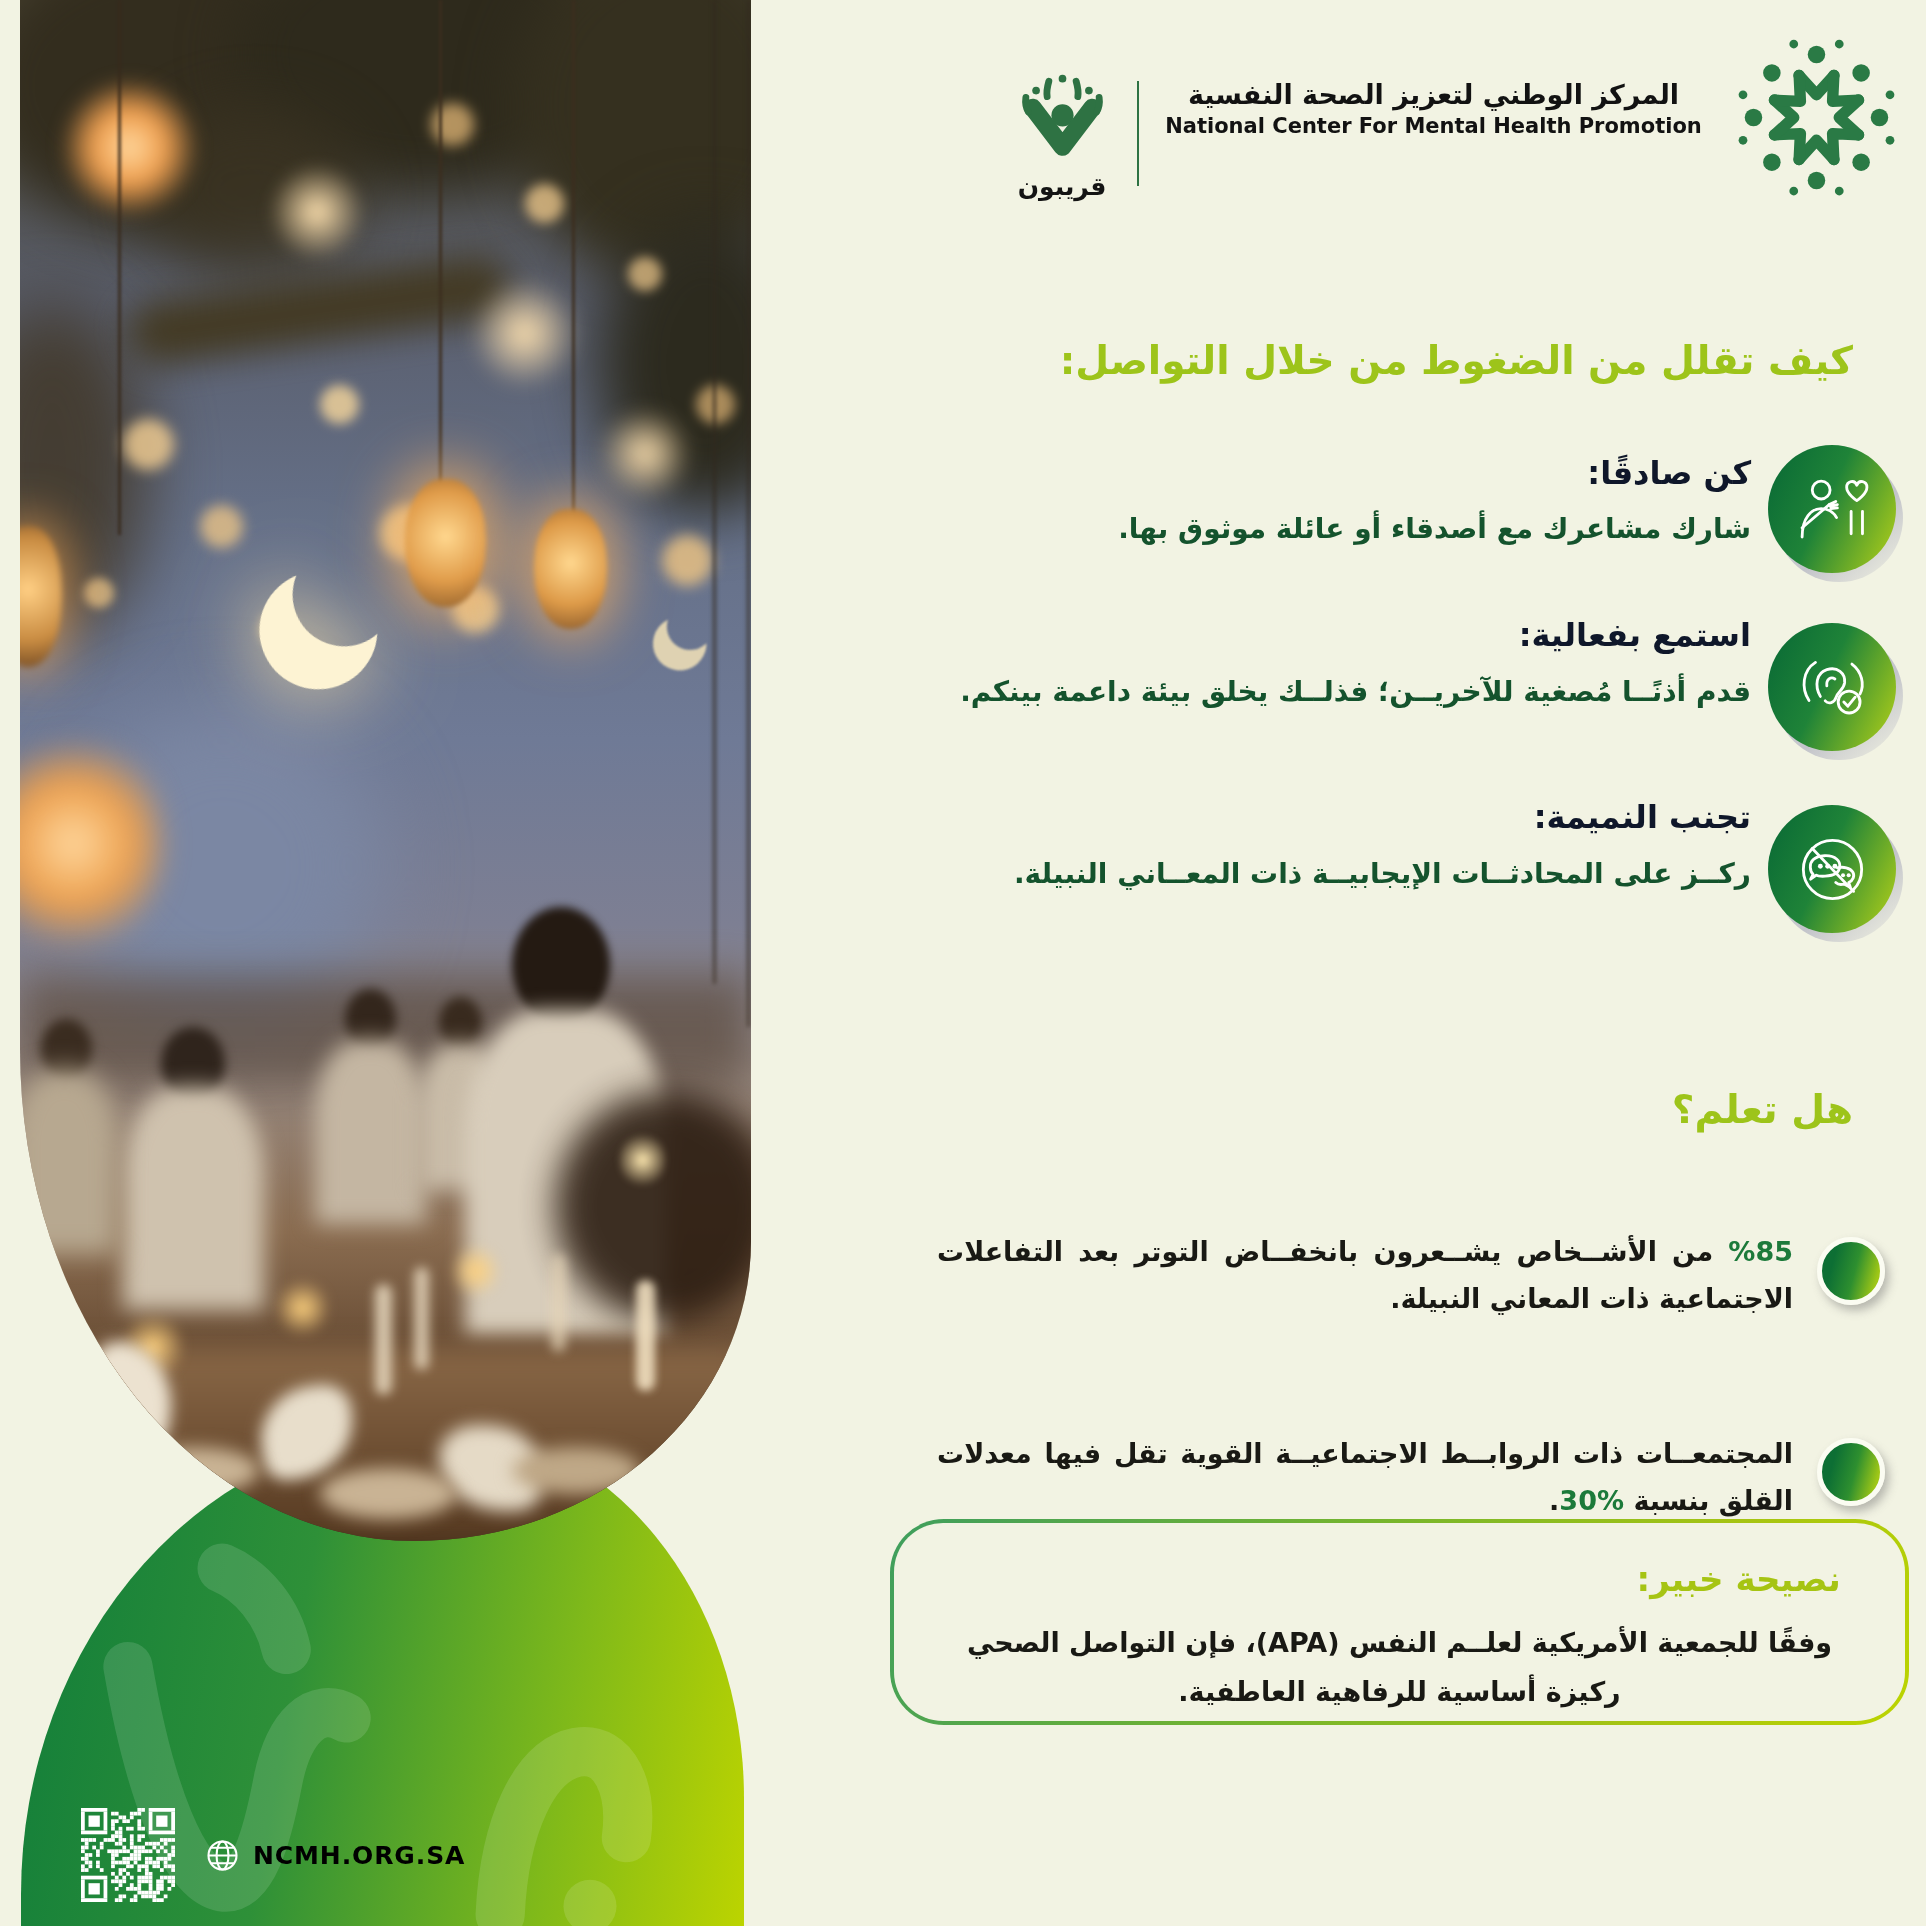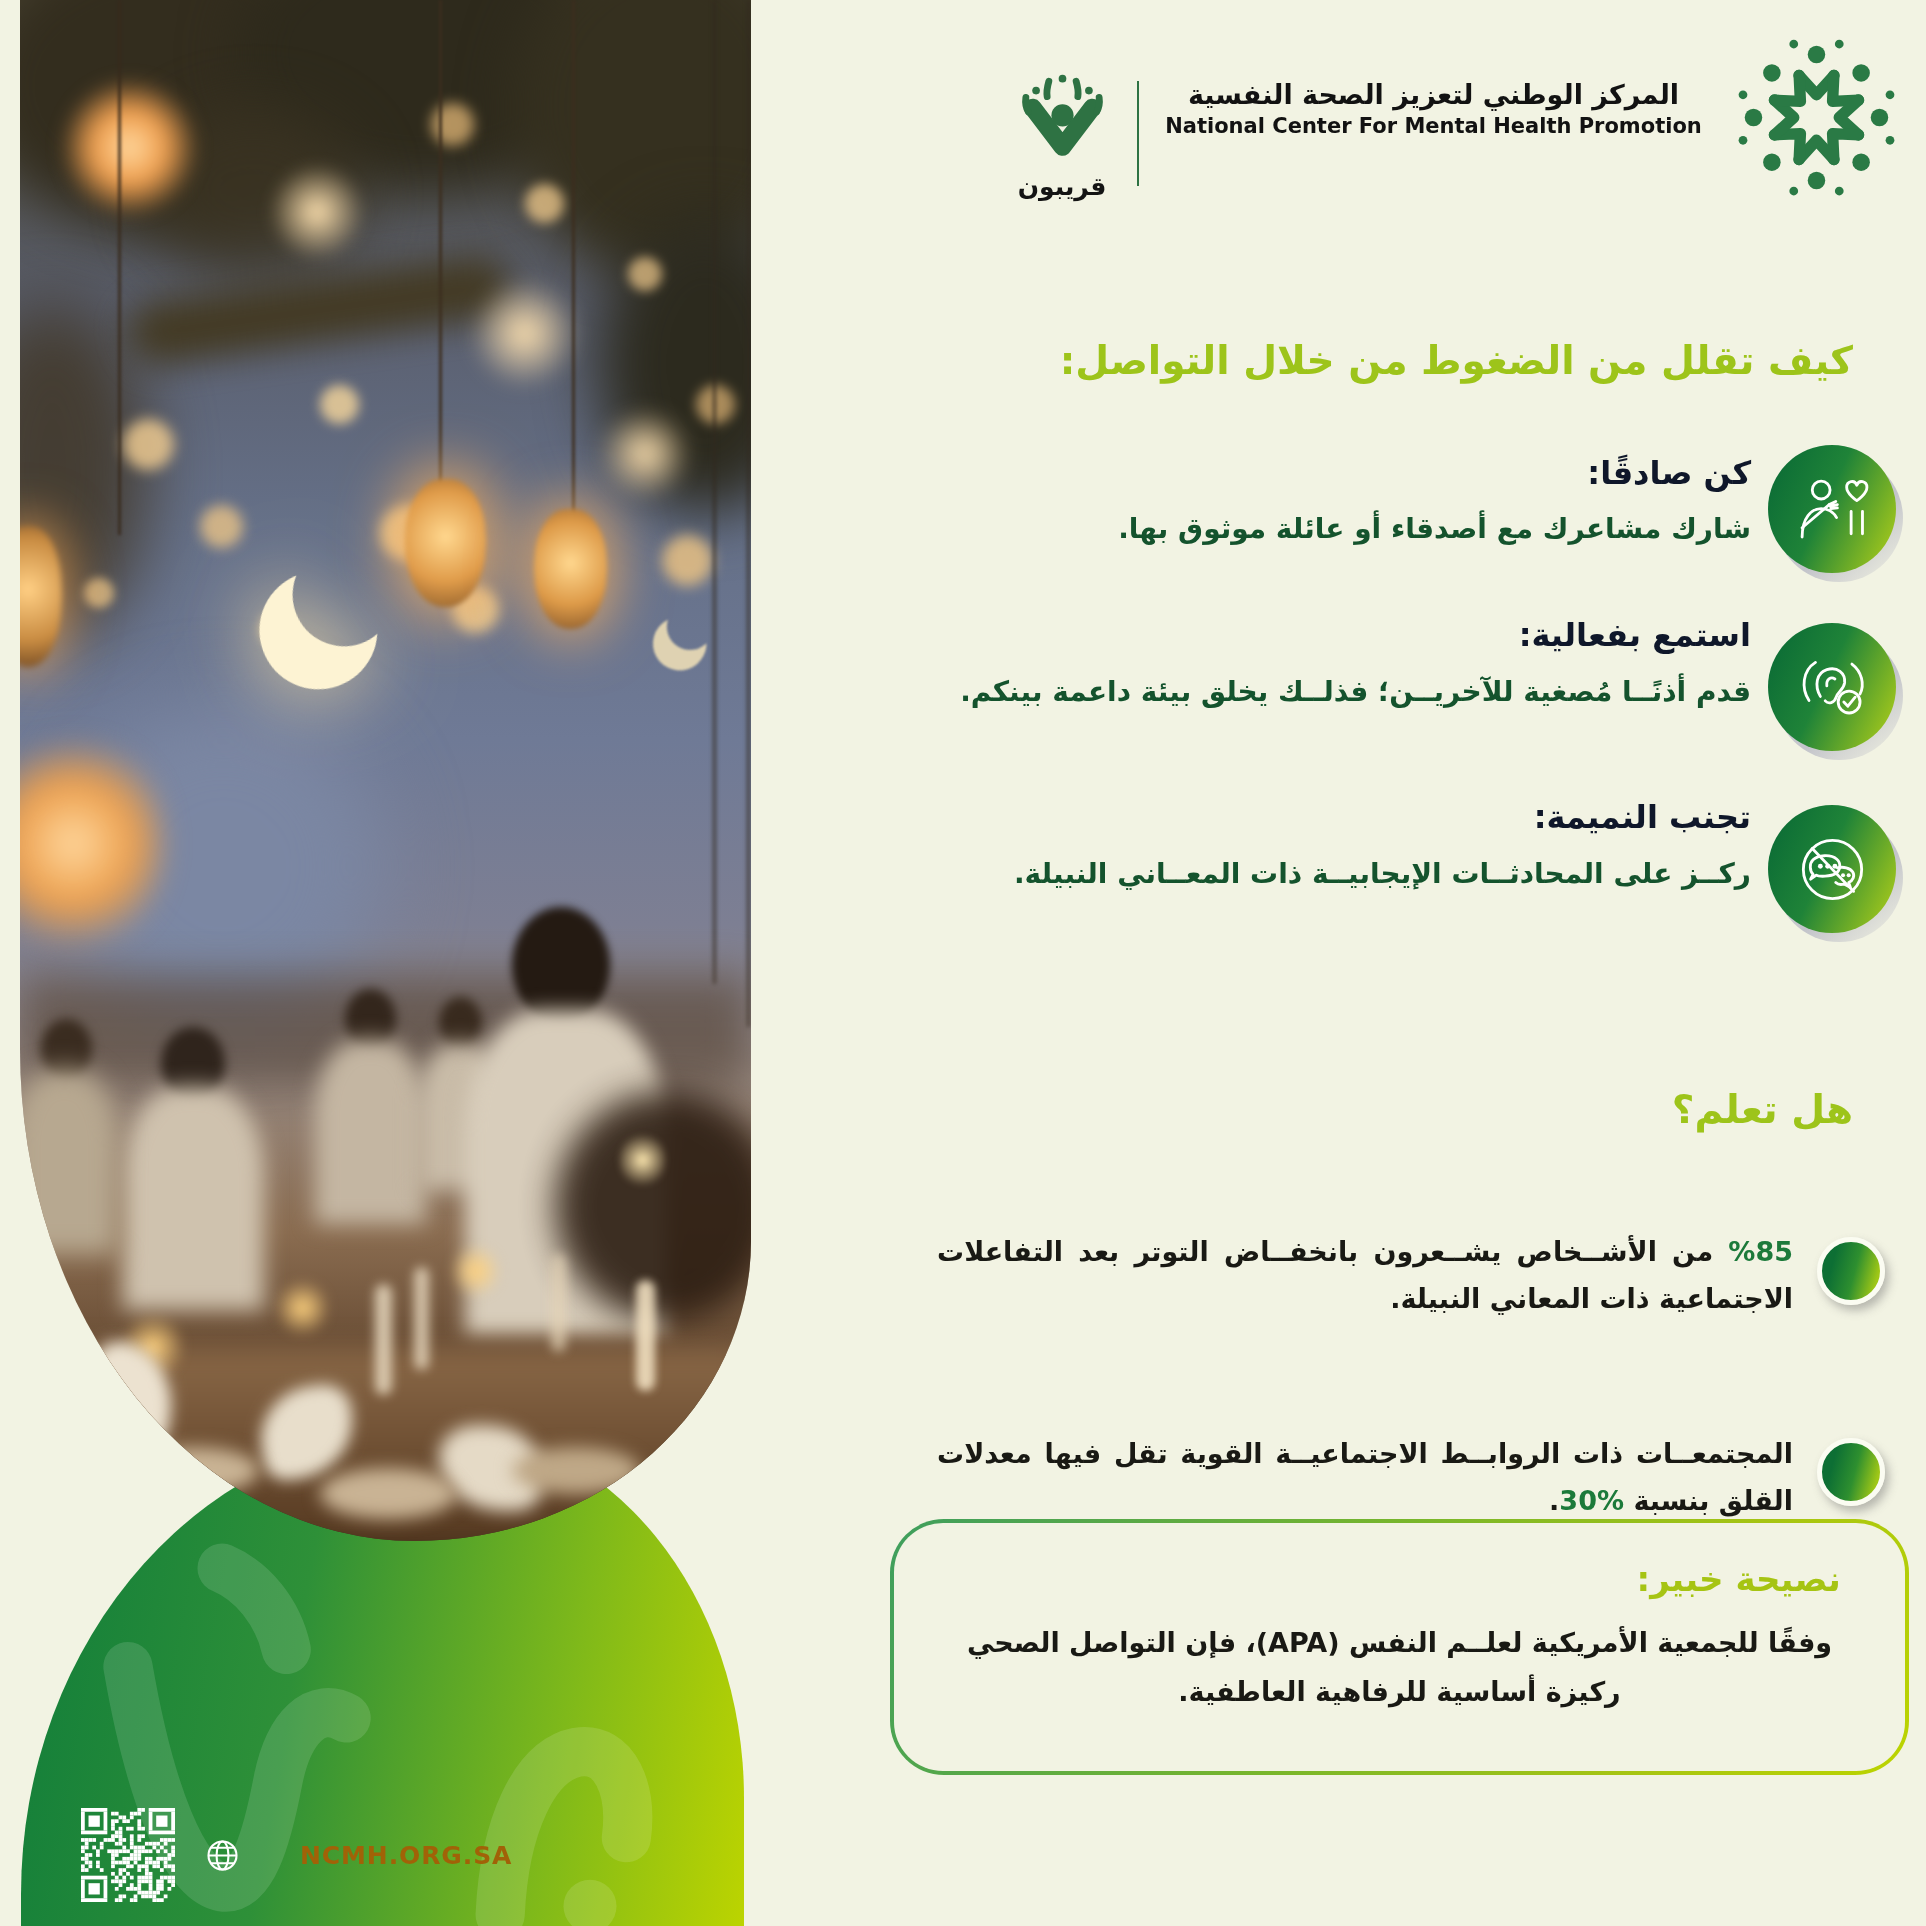--- a/index.html
+++ b/index.html
@@ -32,40 +32,40 @@
     background:linear-gradient(115deg,#0E6F36 12%,#1F8338 45%,#96C11F 88%);display:flex;align-items:center;justify-content:center;}
   .dyk-title{position:absolute;right:73px;top:1087px;font-size:39px;font-weight:bold;color:#9DC41A;white-space:nowrap;}
   .bullet{position:absolute;right:41px;width:58px;height:58px;border-radius:50%;
     border:5.6px solid #FBFCF2;box-shadow:3.9px 5.6px 9.4px rgba(110,110,110,.45);
     background:linear-gradient(105deg,#0D6F34 22%,#2E8F2F 55%,#9FC716 88%);}
   .fact{position:absolute;right:133px;width:856px;font-size:27px;font-weight:bold;color:#191914;
     text-align:justify;line-height:1.75;}
   .hl{color:#1C7A3A;}
 
   
-  .tipbox{position:absolute;right:17px;top:1519px;width:1019px;height:256px;border-radius:54px;
+  .tipbox{position:absolute;right:17px;top:1519px;width:1019px;height:206px;border-radius:54px;
     background:linear-gradient(120deg,#3E9E5E 0%,#79B62B 45%,#A6C413 75%,#BCD400 100%);padding:0;}
   .tipbox-inner{position:absolute;left:4.3px;top:4.3px;right:4.3px;bottom:4.3px;background:#F2F3E3;border-radius:49px;}
   .tip-title{position:absolute;right:64px;top:36px;font-size:34px;font-weight:bold;color:#A6C413;white-space:nowrap;}
   .tip-body{position:absolute;right:39px;left:39px;top:96px;font-size:27px;font-weight:bold;color:#191914;
     text-align:center;line-height:1.8;direction:rtl;}
 
   
   .org-block{position:absolute;left:1164px;top:79px;width:539px;text-align:center;color:#121212;}
   .org-ar{font-size:27px;font-weight:bold;line-height:1.15;text-align:center;}
   .org-en{font-size:21px;font-weight:bold;margin-top:4.3px;}
   .divider{position:absolute;left:1137px;top:81px;width:1.7px;height:105px;background:#2E7243;}
   .qareboon{position:absolute;left:1004px;top:71px;width:116px;text-align:center;}
   .qareboon-label{font-size:25px;font-weight:bold;color:#141414;margin-top:0.9px;}
   .emblem{position:absolute;left:1729px;top:30px;width:175px;height:175px;}
 
   
   .qr{position:absolute;left:81px;top:1808px;width:94px;height:94px;z-index:5;}
   .site{position:absolute;left:205px;top:1838px;z-index:5;display:flex;align-items:center;gap:13px;}
-  .site .label,.xh .label{color:#a16207;font-size:25px;font-weight:bold;letter-spacing:0.9px;margin-left:47px;}
+  .site .label,.xh .label{color:#000000;font-size:25px;font-weight:bold;letter-spacing:0.9px;}
   .xh{position:absolute;left:477px;top:1936px;z-index:5;display:flex;align-items:center;gap:12px;}
 </style>
 </head>
 <body>
 
 <div class="canvas">
 
   <div class="dome">
     <svg class="squiggles" width="723" height="599" viewBox="0 0 1690 1400">
       <g fill="none" stroke="rgba(255,255,255,0.13)" stroke-width="115" stroke-linecap="round">

